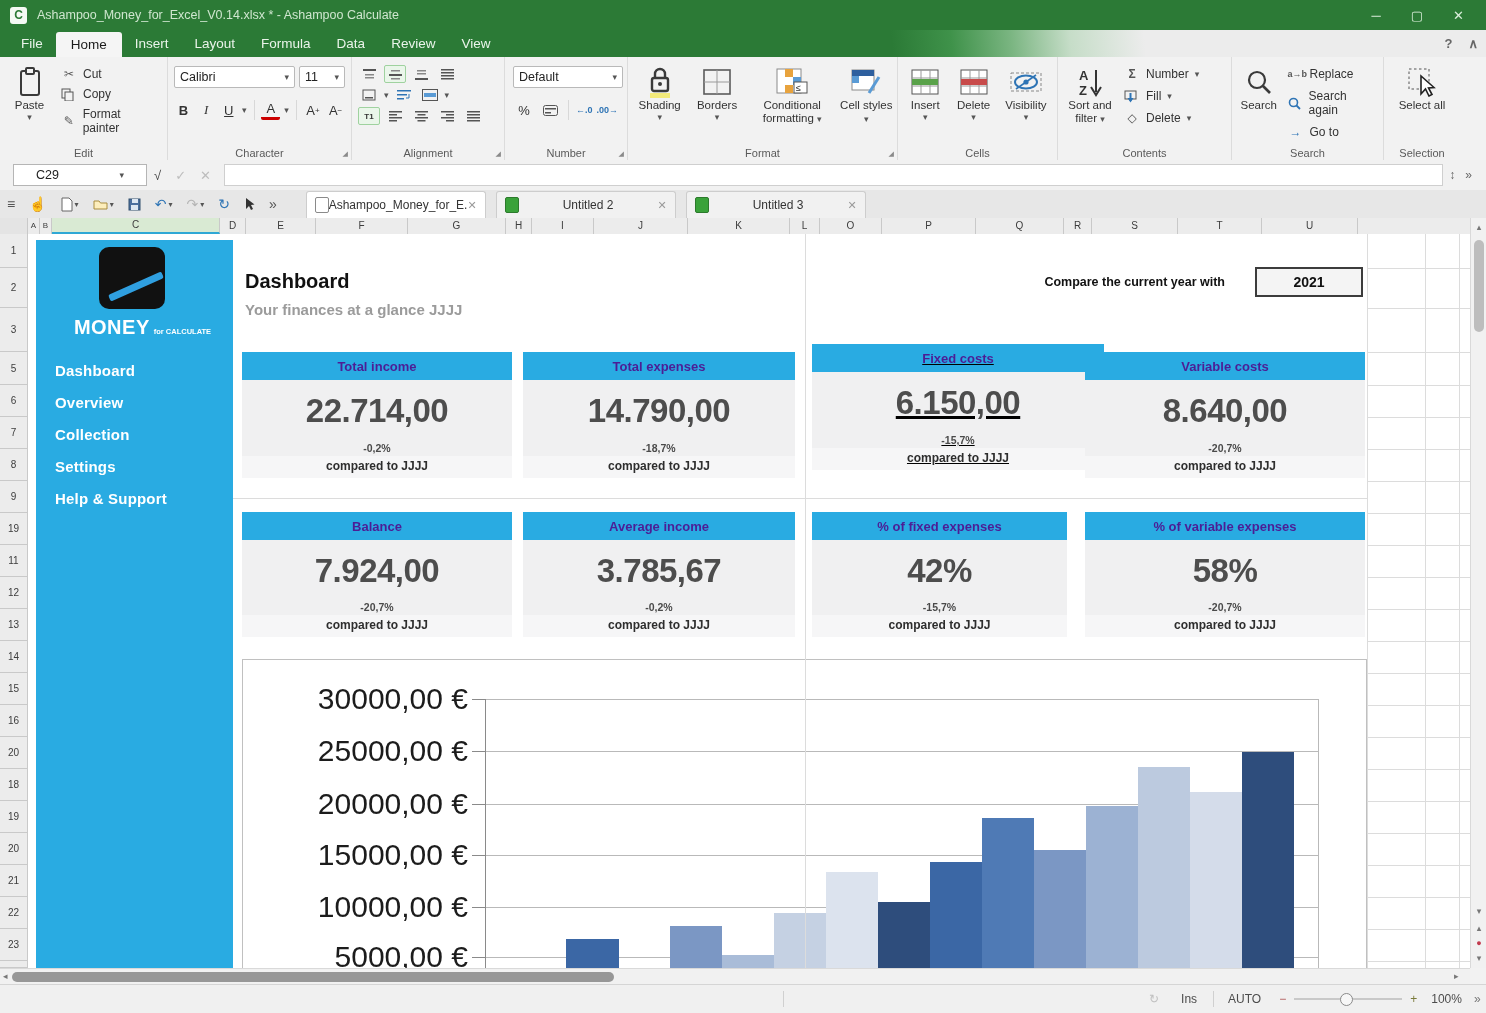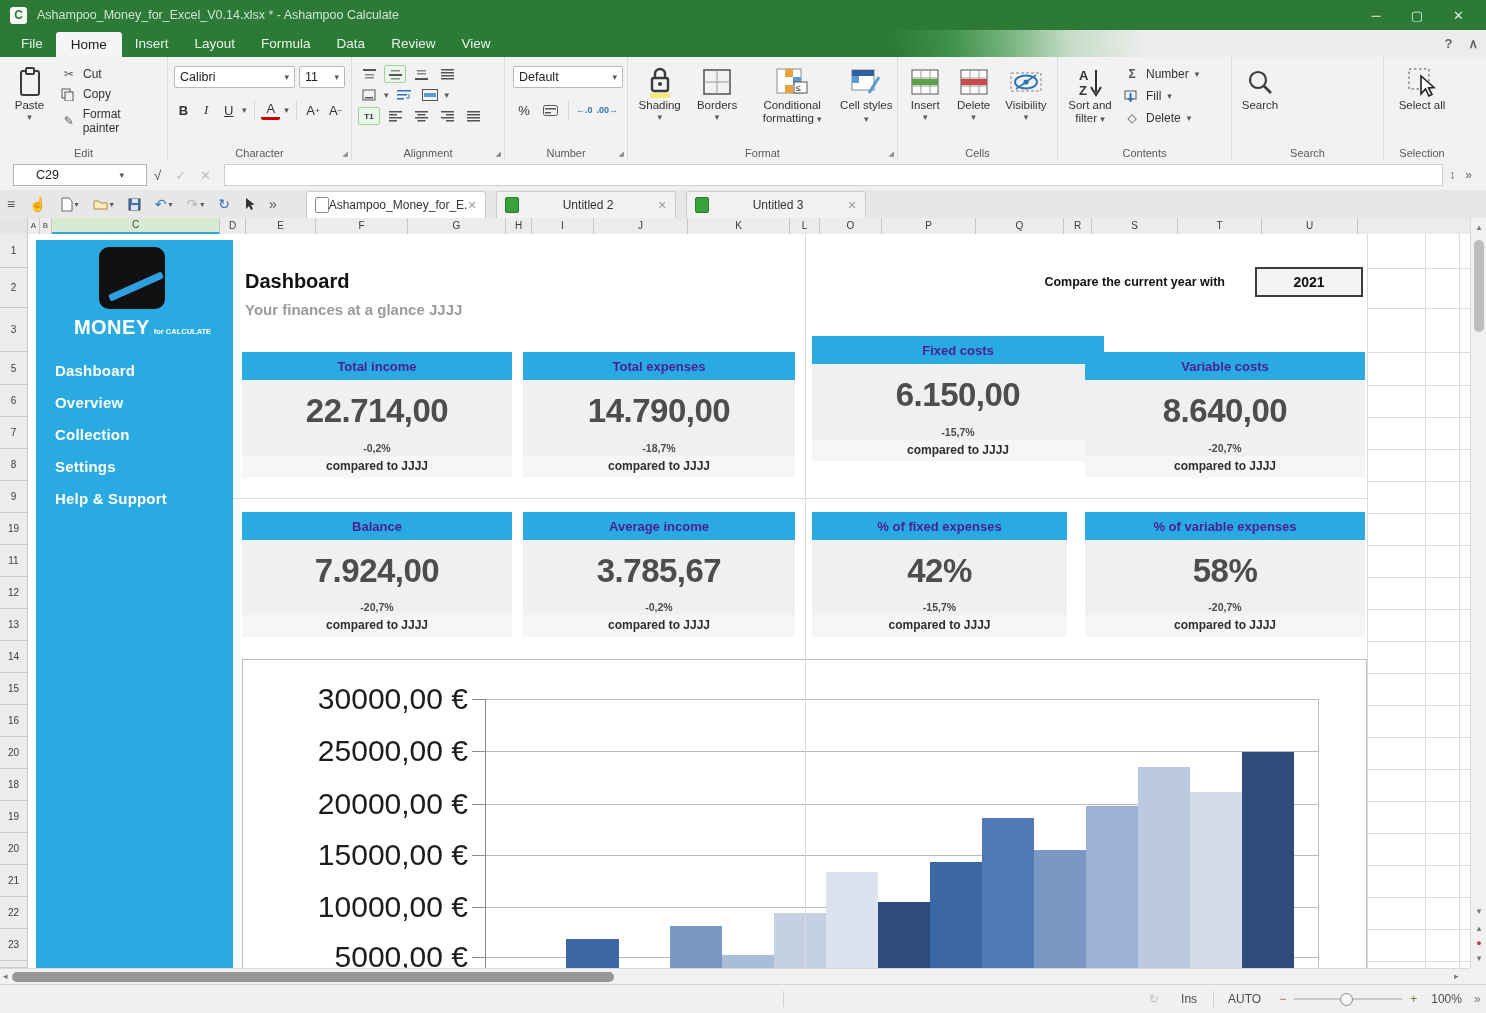--- a/index.html
+++ b/index.html
@@ -480,20 +480,39 @@
     <div class="rgroup" style="width:152px">
       <div class="rg-body">
         <div class="bigbtn" style="width:48px">
           <span class="bb-ic">
             <svg width="26" height="26">
                 <circle cx="11" cy="11" r="8" fill="none" stroke="#3a3a3a" stroke-width="2.2"></circle>
                 <line x1="17" y1="17" x2="24" y2="24" stroke="#3a3a3a" stroke-width="2.6"></line>
               </svg>
           </span>
           <span class="bb-lb">Search</span>
+        </div>
+        <div class="col" style="gap:6px;">
+          <div class="srow">
+            <span class="sic" style="font-size:9px;font-weight:bold;">a→b</span>
+            <span>Replace</span>
+          </div>
+          <div class="srow">
+            <span class="sic">
+                <svg width="13" height="13">
+                  <circle cx="5.5" cy="5.5" r="4" fill="none" stroke="#2e74b5" stroke-width="1.6"></circle>
+                  <line x1="8.5" y1="8.5" x2="12" y2="12" stroke="#2e74b5" stroke-width="1.8"></line>
+                </svg>
+              </span>
+            <span>Search again</span>
+          </div>
+          <div class="srow">
+            <span class="sic" style="color:#2e74b5;font-weight:bold;">→</span>
+            <span>Go to</span>
+          </div>
         </div>
       </div>
       <div class="rg-label">Search</div>
     </div>
 
     <div class="rgroup" style="width:76px;border-right:none;">
       <div class="rg-body" style="justify-content:center;">
         <div class="bigbtn" style="width:60px">
           <span class="bb-ic">
             <svg width="30" height="30">
@@ -723,21 +742,21 @@
         </div>
       </div>
       <div class="card" style="left: 523px; width: 272px; top: 118px; height: 126px;">
         <div class="card-h">Total expenses</div>
         <div class="card-b">
           <div class="card-v">14.790,00</div>
           <div class="card-c">-18,7%</div>
           <div class="card-cmp">compared to JJJJ</div>
         </div>
       </div>
-      <div class="card" style="left: 812px; width: 292px; top: 102px; height: 126px;">
+      <div class="card" style="left: 812px; width: 292px; top: 110px; height: 126px; text-decoration: underline;">
         <div class="card-h">Fixed costs</div>
         <div class="card-b">
           <div class="card-v">6.150,00</div>
           <div class="card-c">-15,7%</div>
           <div class="card-cmp">compared to JJJJ</div>
         </div>
       </div>
       <div class="card" style="left: 1085px; width: 280px; top: 118px; height: 126px;">
         <div class="card-h">Variable costs</div>
         <div class="card-b">

